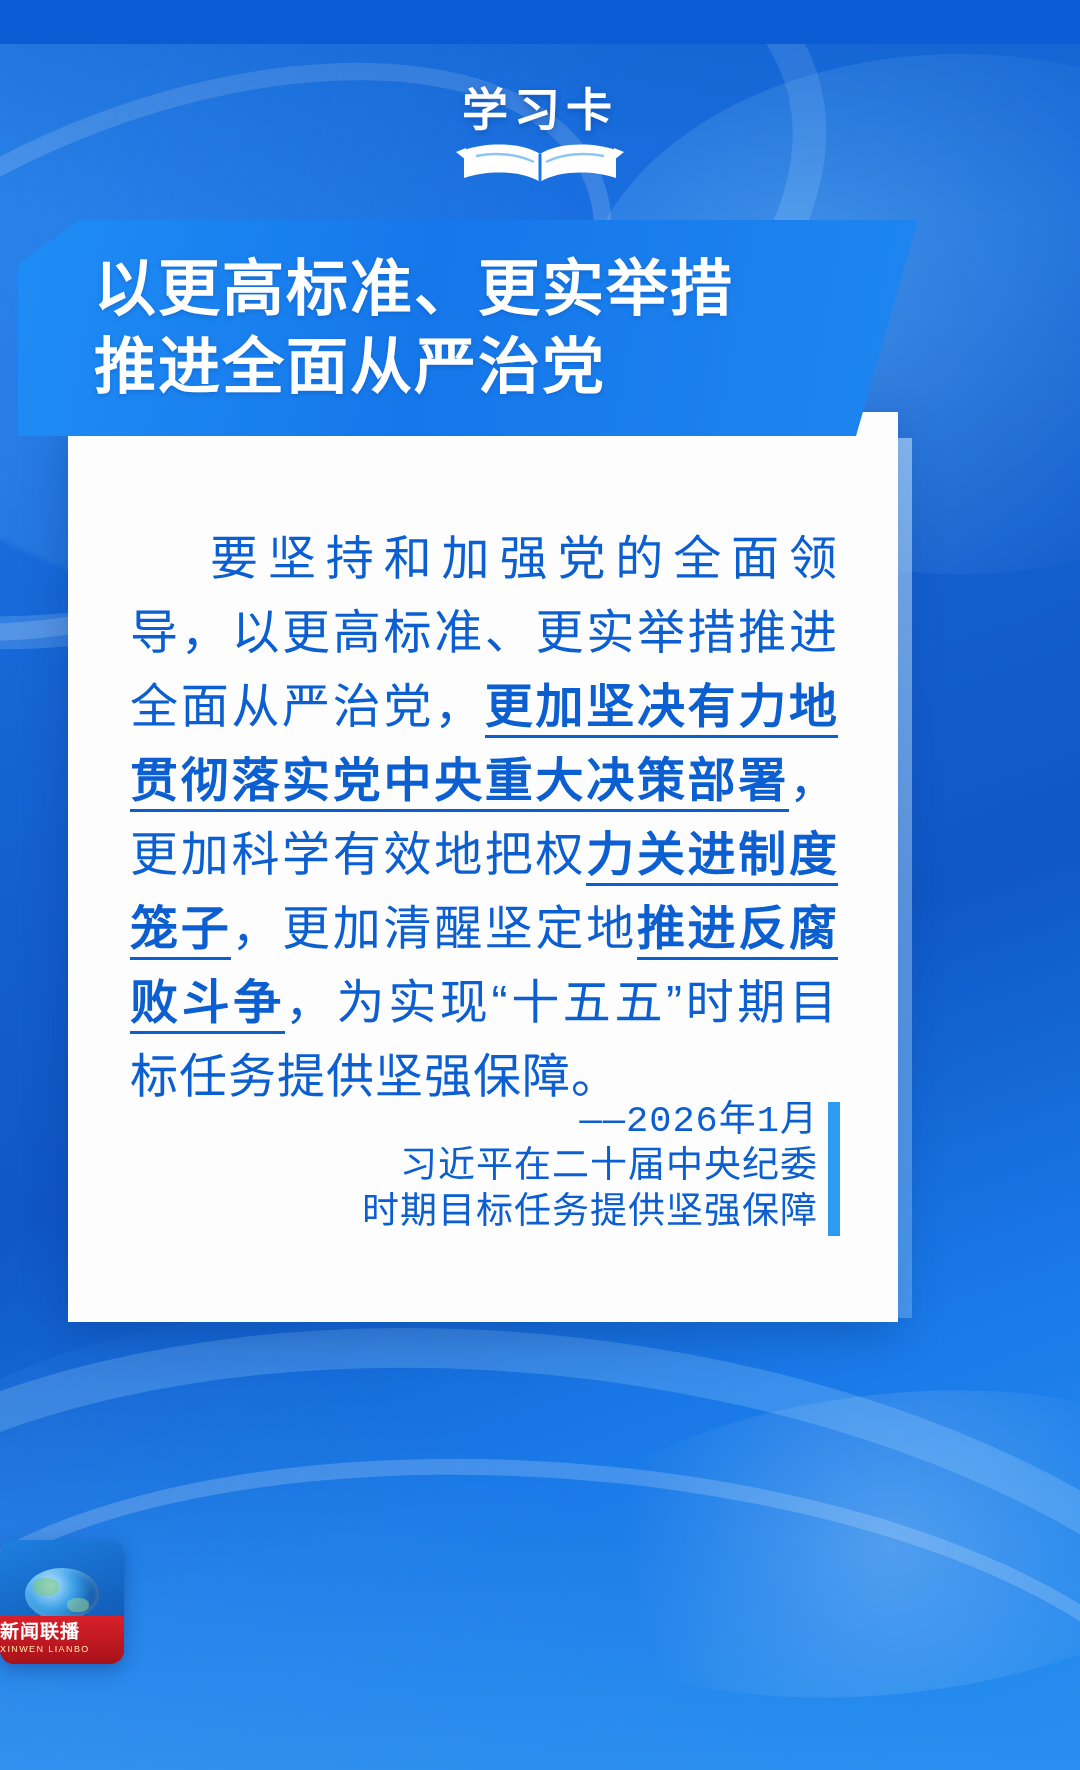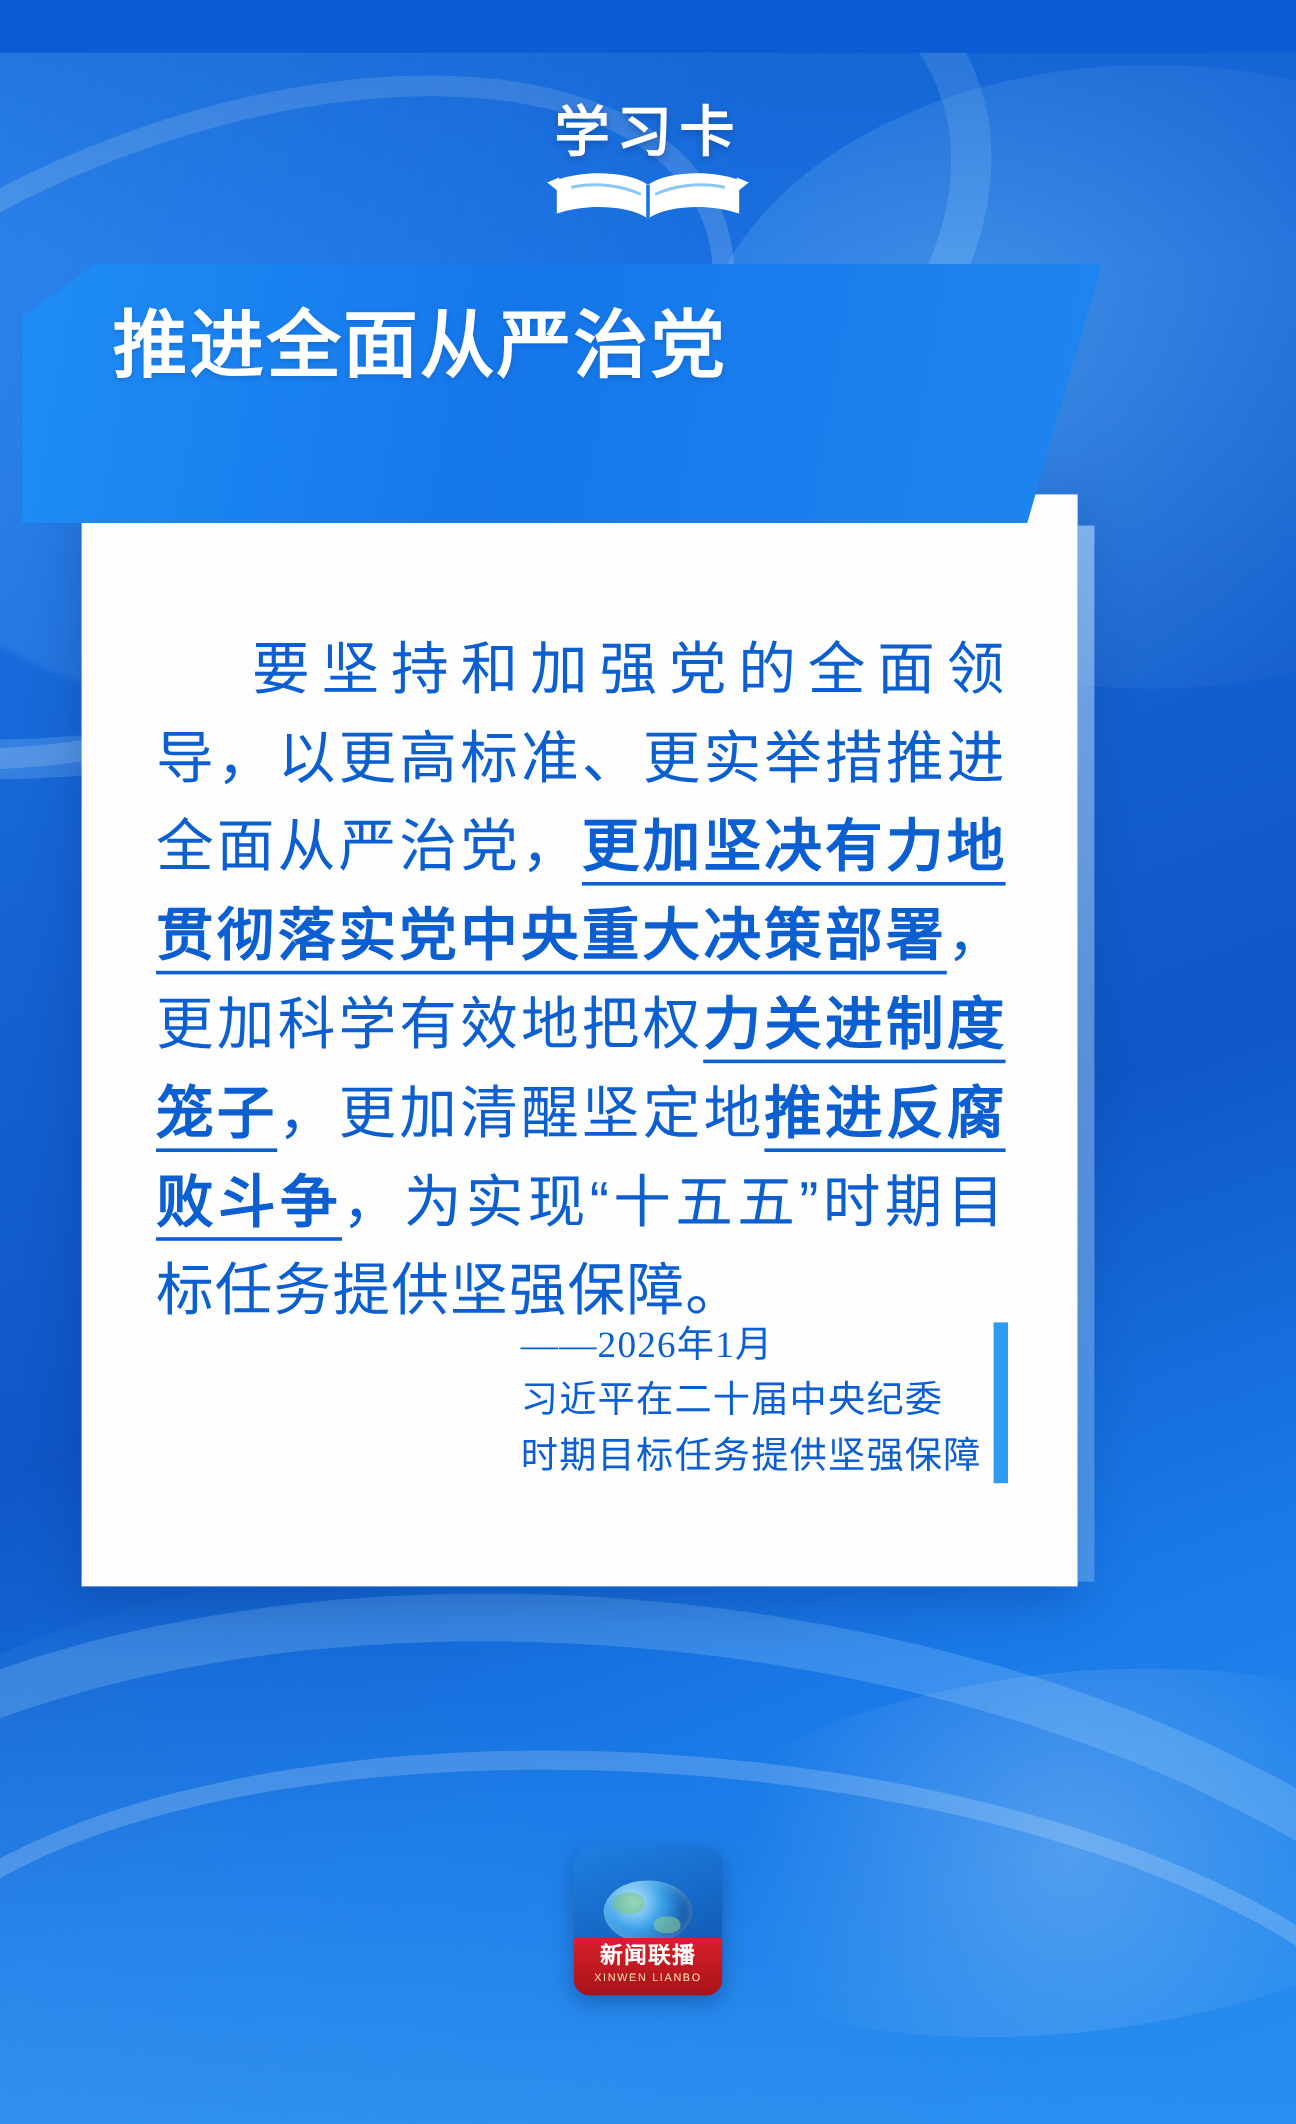--- a/index.html
+++ b/index.html
@@ -183,23 +183,23 @@
   .body-text .em {
     font-weight: bold;
     border-bottom: 3px solid #0c5fd0;
     padding-bottom: 2px;
   }
 
   .attribution {
     position: absolute;
     right: 58px;
     bottom: 86px;
-    text-align: left;
-    font-family: Liberation Serif, serif;
-    font-size: 31px;
+    text-align: right;
+    font-family: Liberation Mono, monospace;
+    font-size: 37px;
     line-height: 46px;
     color: #0c5fd0;
     padding-right: 22px;
     letter-spacing: 1px;
   }
   .attribution::after {
     content: "";
     position: absolute;
     right: 0;
     top: 4px;
@@ -207,21 +207,21 @@
     height: 134px;
     background: #2d9cf0;
   }
 
   
   .footer {
     position: absolute;
     left: 0;
     bottom: 146px;
     width: 100%;
-    text-align: center;
+    text-align: left;
     z-index: 6;
   }
   .badge {
     display: inline-block;
     width: 124px;
     height: 124px;
     border-radius: 14px;
     background: linear-gradient(160deg, #1e7fe0, #0d4fa8);
     position: relative;
     overflow: hidden;
@@ -299,20 +299,21 @@
         <path d="M90 24 C106 16, 128 14, 148 18" stroke="#8cc6f5" stroke-width="2.5" fill="none"></path>
         <path d="M0 14 L10 10 L10 22 Z" fill="#ffffff"></path>
         <path d="M168 14 L158 10 L158 22 Z" fill="#ffffff"></path>
       </svg>
     </div>
   </div>
 
   <div class="banner-wrap">
     <div class="banner-shape"></div>
     <div class="banner-title">
+      <span class="l1">以更高标准、更实举措</span>
       <span class="l2">推进全面从严治党</span>
     </div>
   </div>
 
   <div class="card">
     <div class="body-text">
       <span>要坚持和加强党的全面领导，以更高标准、更实举措推进全面从严治党，</span><span class="em">更加坚决有力地贯彻落实党中央重大决策部署</span><span>，更加科学有效地把权</span><span class="em">力关进制度笼子</span><span>，更加清醒坚定地</span><span class="em">推进反腐败斗争</span><span>，为实现“十五五”时期目标任务提供坚强保障。</span>
     </div>
 
     <div class="attribution">

